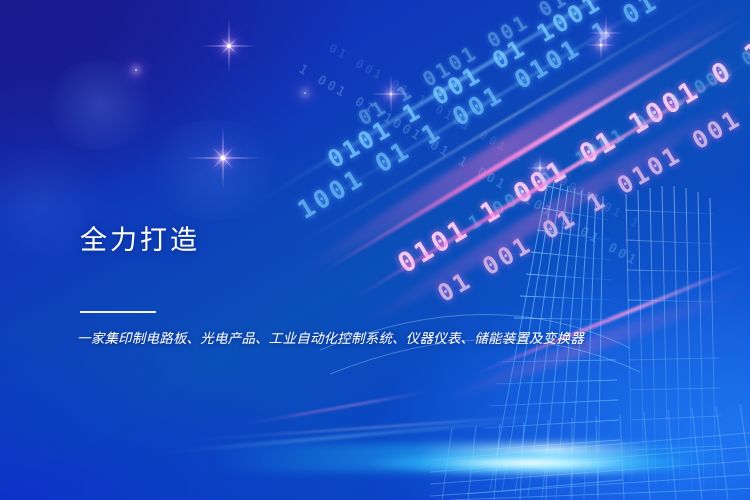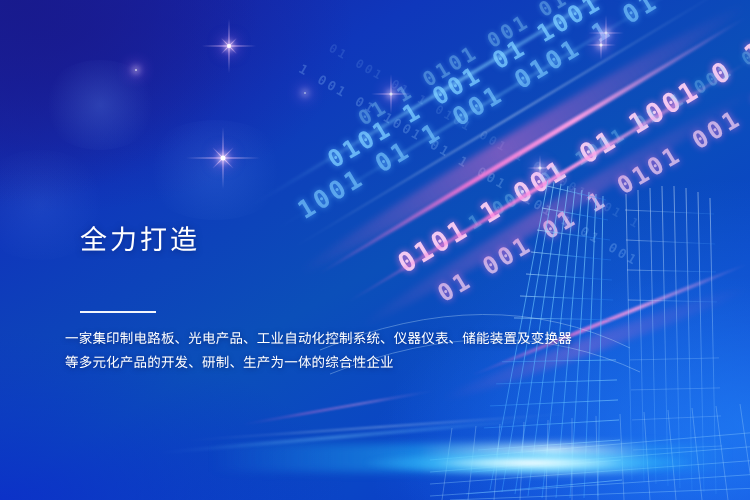--- a/index.html
+++ b/index.html
@@ -115,26 +115,27 @@
     white-space:nowrap;
   }
 
   .rule{
     position:absolute;left:80px;top:311px;
     width:76px;height:2px;background:#ffffff;
     opacity:.95;
   }
 
   .desc{
-    position:absolute;left:65px;top:327px;
+    position:absolute;left:77px;top:327px;
     width:500px;
     font-size:13.5px;line-height:24px;
     font-weight:400;color:#ffffff;
     letter-spacing:.2px;
     text-shadow:0 1px 5px rgba(0,20,80,.55);
+    font-style:italic;
   }
   .desc .line{display:block;white-space:nowrap;}
 
   .cta{
     position:absolute;left:82px;top:406px;
     width:193px;height:48px;
     border:2px solid #ffffff;
     background:transparent;
     color:#ffffff;
     font-family:inherit;
@@ -324,17 +325,16 @@
 
   <div class="content">
 
     <div class="eyebrow">全力打造</div>
 
 
     <div class="rule"></div>
 
     <div class="desc">
       <span class="line">一家集印制电路板、光电产品、工业自动化控制系统、仪器仪表、储能装置及变换器</span>
-      <span class="line">等多元化产品的开发、研制、生产为一体的综合性企业</span>
     </div>
 
   </div>
 </div>
 
 </body></html>

